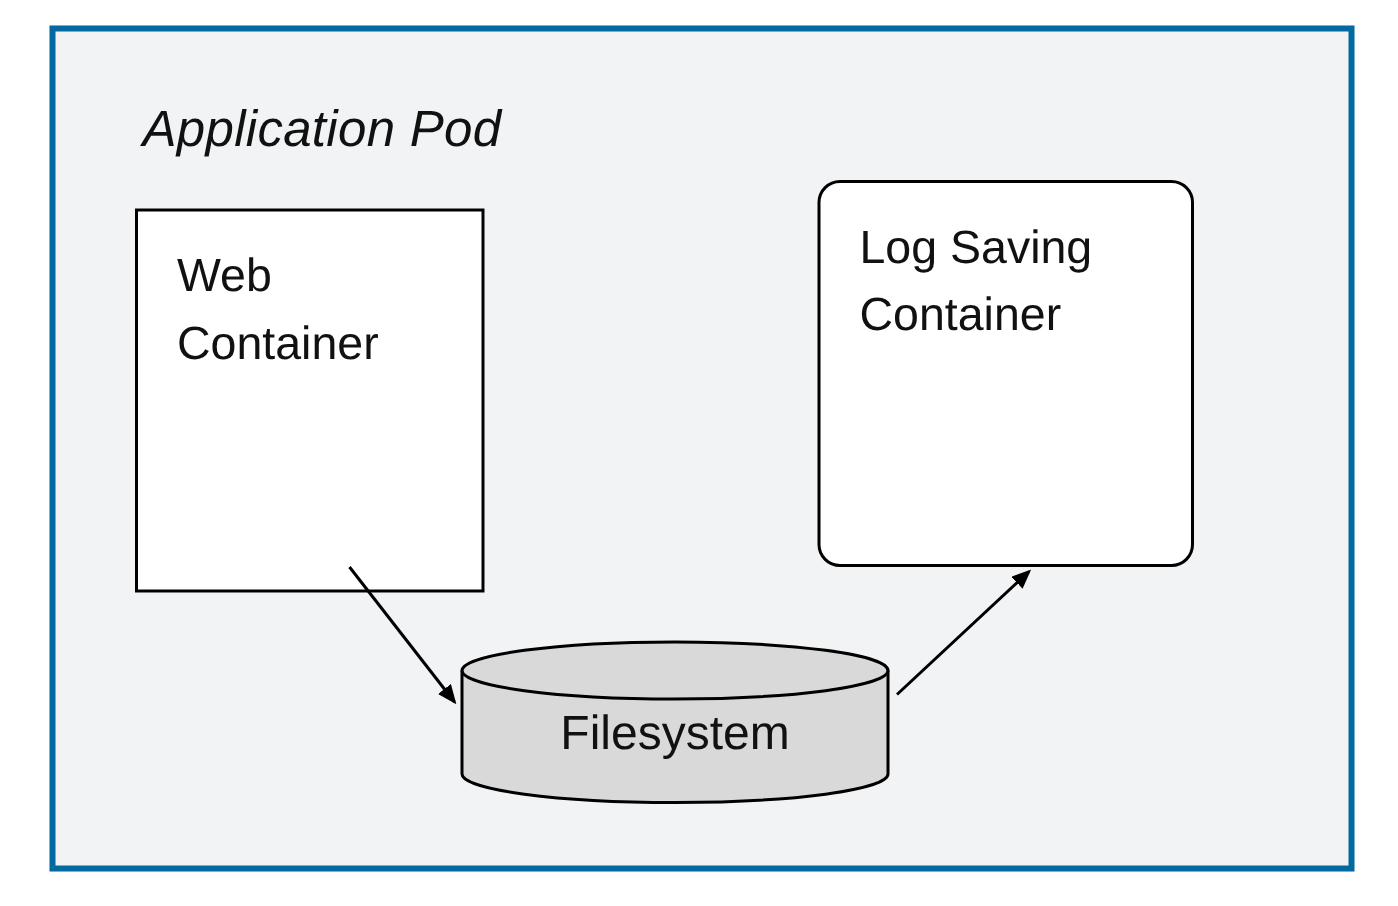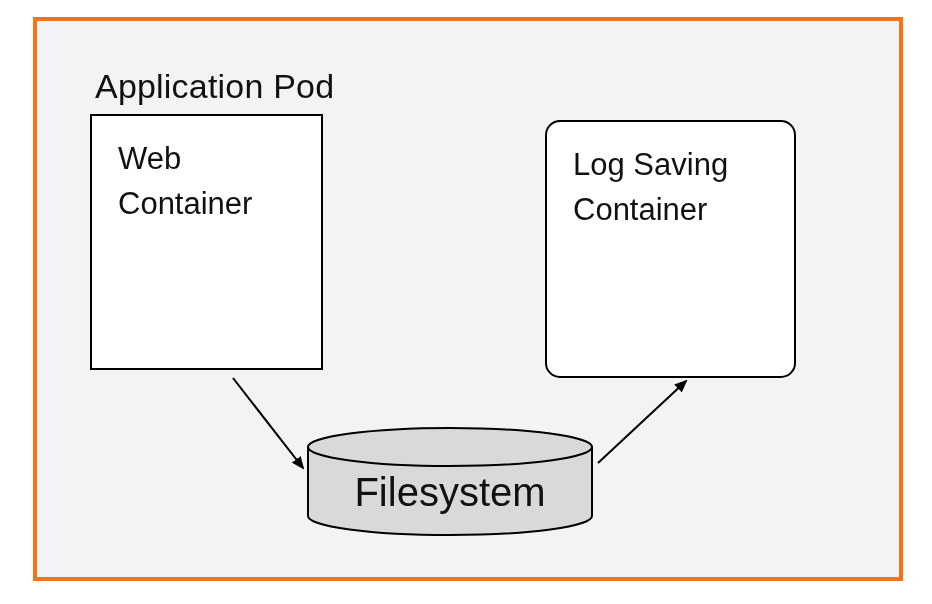--- a/index.html
+++ b/index.html
@@ -16,39 +16,40 @@
     height: 604px;
     background: #ffffff;
   }
   .pod {
     position: absolute;
     left: 33px;
     top: 17px;
     width: 870px;
     height: 564px;
     background: #f2f3f4;
-    border: 4px solid #f97316;
+    border: 4px solid #0369a1;
+    font-style: italic;
   }
   .pod-title {
     position: absolute;
     left: 58px;
     top: 46px;
     font-size: 34px;
     color: #111111;
     letter-spacing: 0.2px;
   }
   .node {
     position: absolute;
     background: #ffffff;
     border: 2px solid #000000;
     padding: 20px 10px 0 26px;
   }
   .node-web {
     left: 90px;
-    top: 114px;
+    top: 139px;
     width: 233px;
     height: 256px;
   }
   .node-log {
     left: 545px;
     top: 120px;
     width: 251px;
     height: 258px;
     border-radius: 15px;
   }
@@ -65,21 +66,21 @@
     width: 932px;
     height: 604px;
     pointer-events: none;
   }
   .fs-label {
     position: absolute;
     left: 308px;
     top: 470px;
     width: 284px;
     text-align: center;
-    font-size: 40px;
+    font-size: 32px;
     color: #111111;
   }
 </style>
 </head>
 <body>
 
 <div class="canvas">
   <div class="pod">
     <div class="pod-title">Application Pod</div>
   </div>

